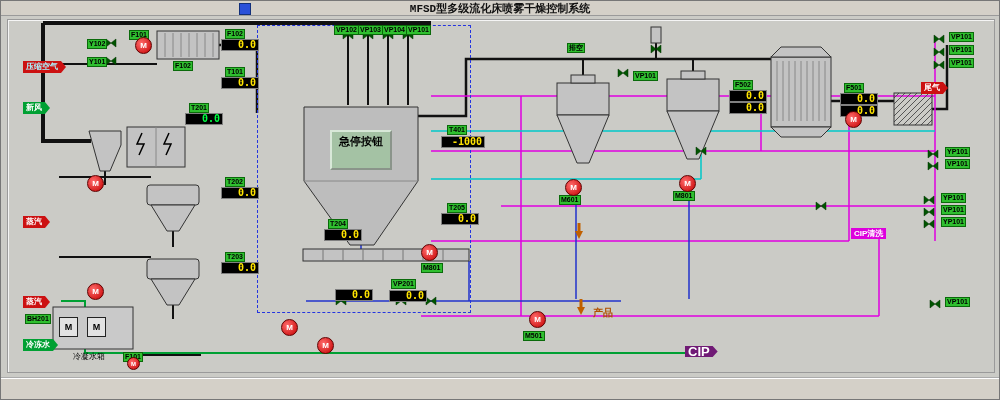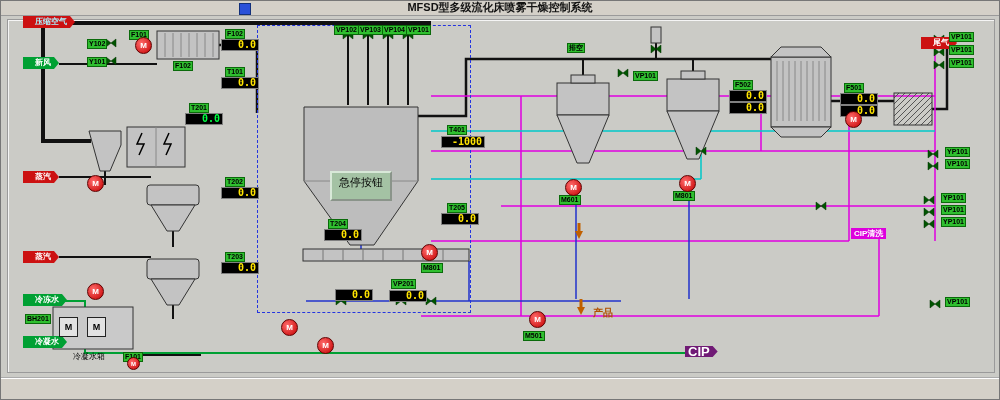--- a/index.html
+++ b/index.html
@@ -1,39 +1,39 @@
 <!DOCTYPE html>
 <html><head>
 <meta charset="utf-8">
 <style>
   html,body{margin:0;padding:0;}
   body{font-family:"Liberation Sans","DejaVu Sans",sans-serif;background:#888;}
   .stage{position:relative;width:1000px;height:400px;background:#cfcdc7;overflow:hidden;border:1px solid #777;box-sizing:border-box;}
   
-  .titlebar{position:absolute;top:0;left:0;right:0;height:14px;background:#d4d0c8;border-bottom:1px solid #9a9a9a;display:flex;align-items:flex-end;justify-content:center;font-size:11px;font-weight:bold;color:#111;z-index:6;}
+  .titlebar{position:absolute;top:0;left:0;right:0;height:14px;background:#d4d0c8;border-bottom:1px solid #9a9a9a;display:flex;align-items:flex-start;justify-content:center;font-size:11px;font-weight:bold;color:#111;z-index:6;font-family:Liberation Mono, monospace;}
   .app-icon{position:absolute;left:238px;top:2px;width:10px;height:10px;background:#2a50d8;border:1px solid #12307a;}
   .manufacturer{position:absolute;right:6px;font-size:9px;font-weight:bold;color:#111;}
   
   .main{position:absolute;top:14px;left:0;width:1000px;height:362px;background:#cbcbc6;}
   .frame{position:absolute;left:6px;top:18px;width:986px;height:352px;border:1px solid #9a9a9a;box-shadow:inset 1px 1px 0 #f5f5f5;z-index:0;pointer-events:none;}
   svg.layer{position:absolute;left:0;top:0;z-index:1;pointer-events:none;}
   .dashed-box{position:absolute;left:256px;top:24px;width:212px;height:286px;border:1px dashed #2435e0;z-index:2;pointer-events:none;}
   
   .chip{position:absolute;background:#2fbf2f;border:1px solid #0a6a0a;color:#000;font-size:7px;line-height:8px;padding:0 1px;font-weight:bold;white-space:nowrap;z-index:3;}
   .disp{position:absolute;width:34px;height:10px;background:#000;border:1px solid #808080;color:#ffe400;font-family:"DejaVu Sans Mono",monospace;font-weight:bold;font-size:10px;line-height:10px;text-align:right;padding-right:2px;z-index:3;}
   .disp.green{color:#00ff44;}
   .disp.wide{width:40px;}
-  .srcR,.srcG{position:absolute;height:12px;color:#fff;font-size:8px;font-weight:bold;line-height:12px;padding:0 8px 0 12px;clip-path:polygon(0 0,calc(100% - 5px) 0,100% 50%,calc(100% - 5px) 100%,0 100%);z-index:3;white-space:nowrap;}
+  .srcR,.srcG{position:absolute;height:12px;color:#fff;font-size:8px;font-weight:bold;line-height:12px;padding:0 8px 0 3px;clip-path:polygon(0 0,calc(100% - 5px) 0,100% 50%,calc(100% - 5px) 100%,0 100%);z-index:3;white-space:nowrap;margin-top:45px;}
   .srcR{background:#cc1111;}
   .srcR.cy{color:#aaf3ff;}
   .srcG{background:#00a033;}
   .fan{position:absolute;width:15px;height:15px;border-radius:50%;background:radial-gradient(circle at 35% 35%,#ff6a6a,#c40000);border:1px solid #5e0000;color:#fff;font-size:8px;font-weight:bold;display:flex;align-items:center;justify-content:center;z-index:3;cursor:pointer;}
   .fan.small{width:11px;height:11px;font-size:6px;}
   .mbox{position:absolute;width:17px;height:18px;background:#e2e2e2;border:1px solid #222;color:#000;font-size:9px;font-weight:bold;display:flex;align-items:center;justify-content:center;z-index:3;}
-  .estop{position:absolute;left:329px;top:129px;width:62px;height:30px;background:#a4c2a4;border:2px outset #d8e8d8;color:#000;font-size:11px;font-weight:normal;text-align:center;line-height:19px;z-index:3;cursor:pointer;box-sizing:border-box;margin-top:41px;}
+  .estop{position:absolute;left:329px;top:129px;width:62px;height:40px;background:#a4c2a4;border:2px outset #d8e8d8;color:#000;font-size:11px;font-weight:bold;text-align:center;line-height:19px;z-index:3;cursor:pointer;box-sizing:border-box;}
   .txt{position:absolute;font-size:8px;color:#000;z-index:3;white-space:nowrap;}
   .ptxt{position:absolute;font-size:10px;font-weight:bold;color:#b05000;z-index:3;}
   .mtag{position:absolute;background:#dd00dd;color:#fff;font-size:8px;font-weight:bold;padding:0 3px;line-height:11px;z-index:3;white-space:nowrap;}
   .gtag{position:absolute;background:#701a75;color:#fff;font-size:13px;font-weight:bold;line-height:11px;z-index:3;white-space:nowrap;padding:0 8px 0 3px;clip-path:polygon(0 0,calc(100% - 5px) 0,100% 50%,calc(100% - 5px) 100%,0 100%);}
   .watermark{position:absolute;left:64px;top:74px;z-index:5;white-space:nowrap;pointer-events:none;}
   .wm-brand{font-size:30px;font-weight:bold;color:#f50a0a;text-shadow:2px 2px 0 #7ab0ff,-1px -1px 0 #ffffff;}
   .wm-slogan{font-size:27px;font-weight:bold;color:#f50a0a;letter-spacing:2px;text-shadow:2px 2px 0 #7ab0ff,-1px -1px 0 #ffffff;text-decoration:underline;text-decoration-color:#3b4bd8;text-decoration-thickness:3px;text-underline-offset:4px;}
   
   .bottombar{position:absolute;left:0;top:376px;width:1000px;height:24px;background:#d4d0c8;border-top:2px groove #ffffff;box-sizing:border-box;z-index:6;}
 </style>

